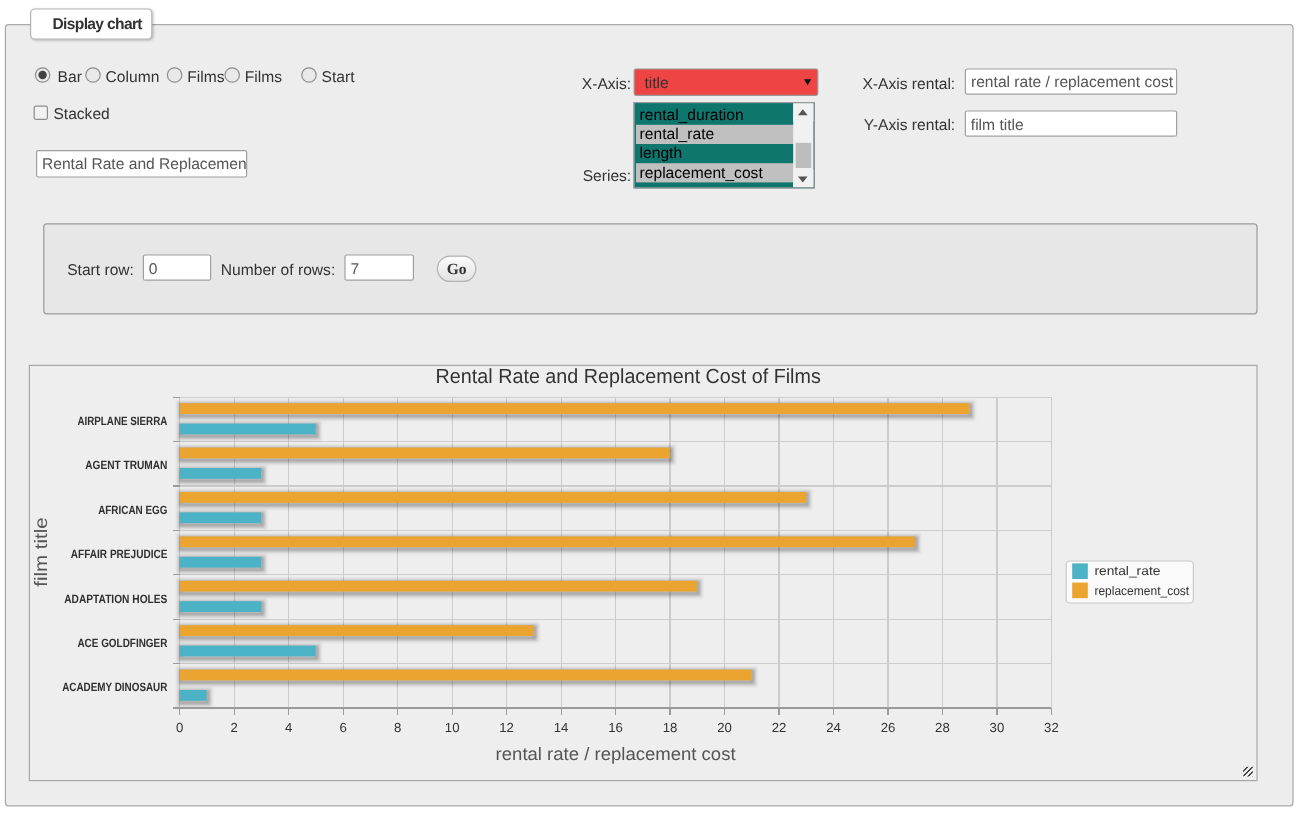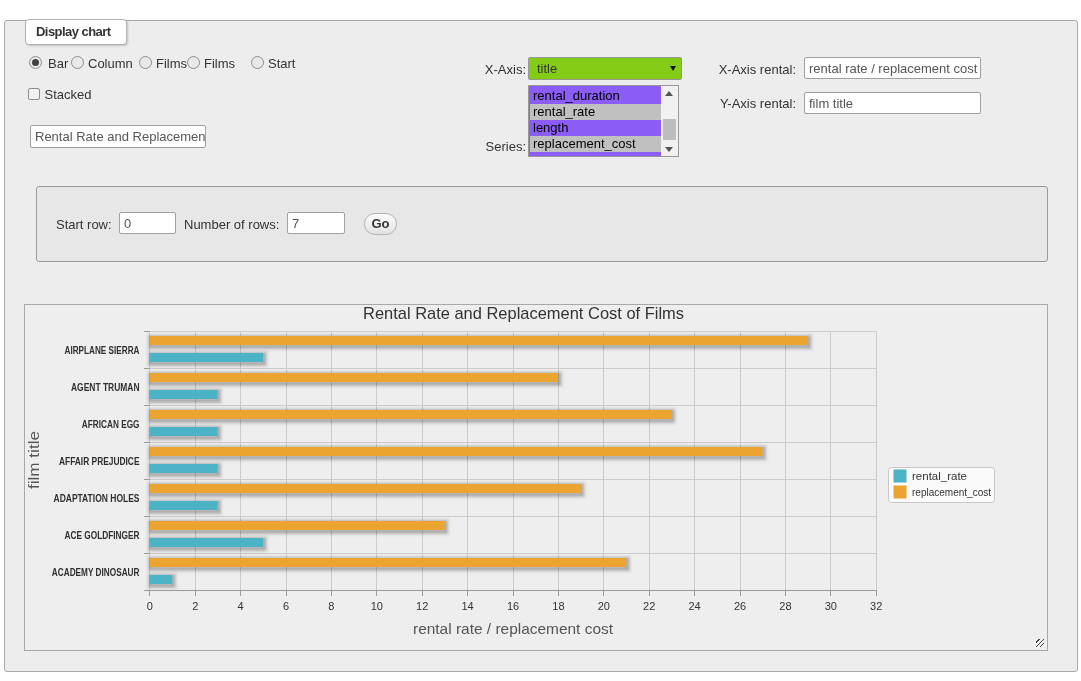--- a/index.html
+++ b/index.html
@@ -1,39 +1,39 @@
 <!DOCTYPE html>
 <html><head>
 <meta charset="utf-8">
 <style>
 html,body{margin:0;padding:0;background:#fff;}
 body{font-family:"Liberation Sans",sans-serif;font-size:13px;color:#333;}
 #page{position:relative;width:1081px;height:681px;overflow:hidden;}
 .abs{position:absolute;}
 .fieldset{left:4px;top:20px;width:1074px;height:652px;background:#ededed;border:1px solid #a9a9a9;border-radius:3px;box-sizing:border-box;}
-.legendbox{left:25px;top:7px;width:102px;height:26px;background:#fff;border:1px solid #b3b3b3;border-radius:4px;box-sizing:border-box;box-shadow:1px 1px 2px rgba(0,0,0,0.18);line-height:24px;padding-left:10px;font-weight:bold;font-size:13px;letter-spacing:-0.55px;color:#333;margin-top:12px;}
+.legendbox{left:25px;top:7px;width:102px;height:26px;background:#fff;border:1px solid #b3b3b3;border-radius:4px;box-sizing:border-box;box-shadow:1px 1px 2px rgba(0,0,0,0.18);line-height:24px;text-align:center;padding-left:10px;font-weight:bold;font-size:13px;letter-spacing:-0.55px;color:#333;}
 .lbl{color:#333;font-size:13px;}
 .rlbl{text-align:right;}
 input.txt{position:absolute;box-sizing:border-box;border:1px solid #a0a0a0;border-radius:2px;background:#fff;color:#555;font-family:"Liberation Sans",sans-serif;font-size:13px;padding:0 0 0 4px;margin:0;}
 .radio{position:absolute;width:13px;height:13px;border:1px solid #8d8d8d;border-radius:50%;background:#e9e9e9;box-sizing:border-box;}
 .radio.on::after{content:"";position:absolute;left:2px;top:2px;width:7px;height:7px;border-radius:50%;background:#414141;}
 .checkbox{position:absolute;width:12px;height:12px;border:1px solid #8d8d8d;border-radius:2px;background:#f2f2f2;box-sizing:border-box;}
-.selectbox{left:528px;top:57px;width:154px;height:23px;background:#84cc16;border:1px solid #989898;border-radius:2px;box-sizing:border-box;color:#333;}
+.selectbox{left:528px;top:57px;width:154px;height:23px;background:#ef4444;border:1px solid #989898;border-radius:2px;box-sizing:border-box;color:#333;}
 .selectbox .txt2{position:absolute;left:8px;top:3px;font-size:13px;color:#333;}
 .selectbox .arr{position:absolute;right:5px;top:8px;width:0;height:0;border-left:3.5px solid transparent;border-right:3.5px solid transparent;border-top:5.5px solid #111;}
-.listbox{left:528px;top:85px;width:151px;height:72px;background:#8b5cf6;border:1px solid #989898;box-sizing:border-box;overflow:hidden;}
+.listbox{left:528px;top:85px;width:151px;height:72px;background:#0f766e;border:1px solid #989898;box-sizing:border-box;overflow:hidden;}
 .li{position:absolute;left:1px;width:129px;height:16px;line-height:16px;padding-left:3px;font-size:13px;color:#000;}
 .li.sel{background:#c0c0c0;}
 .sbar{position:absolute;right:0;top:0;width:17px;height:70px;background:#f1f1f1;}
 .sbtn{position:absolute;left:0;width:17px;height:15px;background:#f1f1f1;}
 .sthumb{position:absolute;left:2px;top:33px;width:13px;height:21px;background:#bdbdbd;}
 .tri-up{position:absolute;left:4px;top:5px;width:0;height:0;border-left:4.5px solid transparent;border-right:4.5px solid transparent;border-bottom:5px solid #555;}
 .tri-dn{position:absolute;left:4px;top:6px;width:0;height:0;border-left:4.5px solid transparent;border-right:4.5px solid transparent;border-top:5px solid #555;}
 .startbox{left:36px;top:186px;width:1012px;height:76px;background:#e7e7e7;border:1px solid #9b9b9b;border-radius:3px;box-sizing:border-box;}
-.gobtn{left:364px;top:213px;width:33px;height:22px;border:1px solid #b3b3b3;border-radius:11px;background:linear-gradient(#fcfcfc,#e2e2e2);box-sizing:border-box;text-align:center;line-height:20px;font-weight:bold;font-size:13px;color:#333;}
+.gobtn{left:364px;top:213px;width:33px;height:22px;border:1px solid #b3b3b3;border-radius:11px;background:linear-gradient(#fcfcfc,#e2e2e2);box-sizing:border-box;text-align:center;line-height:20px;font-weight:bold;font-size:13px;color:#333;font-family:Liberation Serif, serif;}
 .chartbox{left:24px;top:304px;width:1024px;height:347px;background:#eeeeee;border:1px solid #a8a8a8;box-sizing:border-box;}
 .grip{left:1036px;top:639px;width:8px;height:8px;background:
  repeating-linear-gradient(135deg, transparent 0 2px, #444 2px 3px);}
 </style>
 </head>
 <body>
 <div id="page">
   <div class="abs fieldset"></div>
   <div class="abs legendbox">Display chart</div>
 

